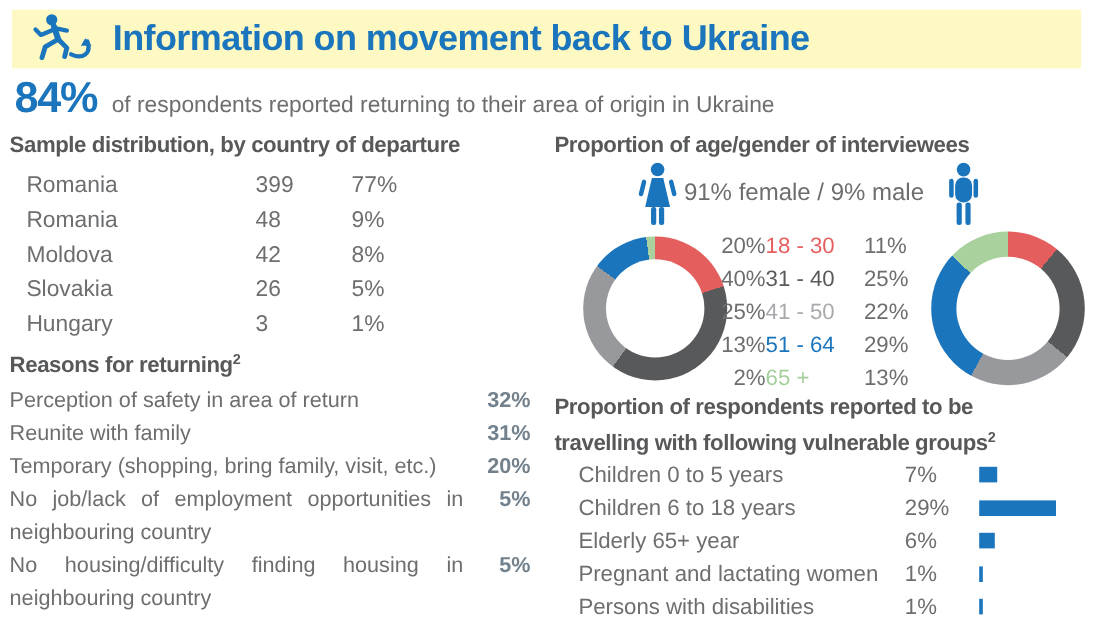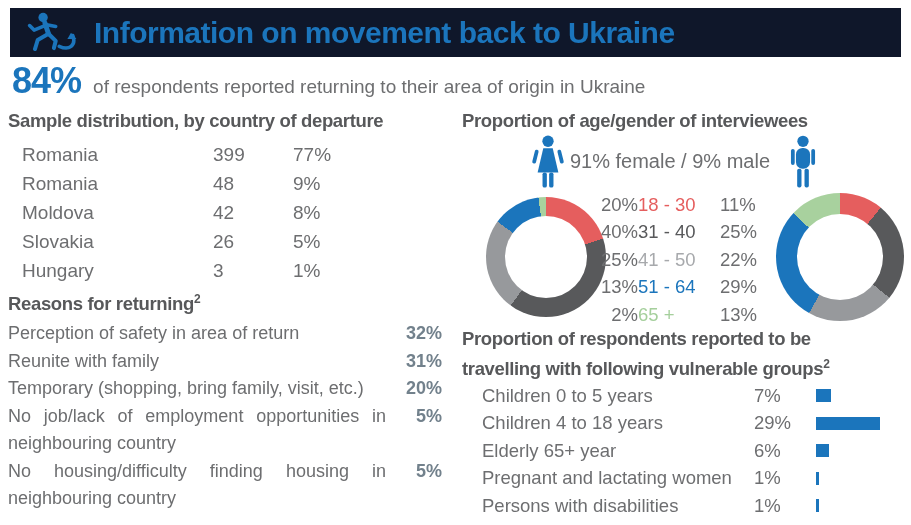--- a/index.html
+++ b/index.html
@@ -1,21 +1,21 @@
 <!DOCTYPE html>
 <html><head>
 <meta charset="utf-8">
 <style>
   html,body{margin:0;padding:0;background:#ffffff;}
   #page{position:relative;width:911px;height:525px;background:#ffffff;overflow:hidden;
         font-family:"Liberation Sans","DejaVu Sans",sans-serif;}
   .abs{position:absolute;}
 
   
-  .band{left:10px;top:8px;width:891px;height:49px;background:#0f172a;
+  .band{left:10px;top:8px;width:891px;height:49px;background:#fef9c3;
         display:flex;align-items:center;}
   .band .ttl{margin-left:14px;font-size:30px;font-weight:bold;color:#1b75bc;letter-spacing:-0.5px;}
   .runner{margin-left:16px;flex:0 0 auto;}
 
   
   .summary{left:12px;top:60px;display:flex;align-items:baseline;gap:12px;white-space:nowrap;}
   .summary .big{font-size:36px;font-weight:bold;color:#1b75bc;letter-spacing:-1px;}
   .summary .txt{font-size:19px;color:#6d6e70;}
 
   .h2{font-size:18.5px;font-weight:bold;color:#57585a;letter-spacing:-0.35px;white-space:nowrap;}
@@ -202,21 +202,21 @@
     <div><span>travelling with following vulnerable groups</span><sup>2</sup></div>
   </div>
 
   <div class="abs vuln">
     <div class="v-row">
       <span class="v-label">Children 0 to 5 years</span>
       <span class="v-pct">7%</span>
       <span class="v-bar" style="width: 15.4px;"></span>
     </div>
     <div class="v-row">
-      <span class="v-label">Children 4 to 18 years</span>
+      <span class="v-label">Children 6 to 18 years</span>
       <span class="v-pct">29%</span>
       <span class="v-bar" style="width: 63.8px;"></span>
     </div>
     <div class="v-row">
       <span class="v-label">Elderly 65+ year</span>
       <span class="v-pct">6%</span>
       <span class="v-bar" style="width: 13.2px;"></span>
     </div>
     <div class="v-row">
       <span class="v-label">Pregnant and lactating women</span>

